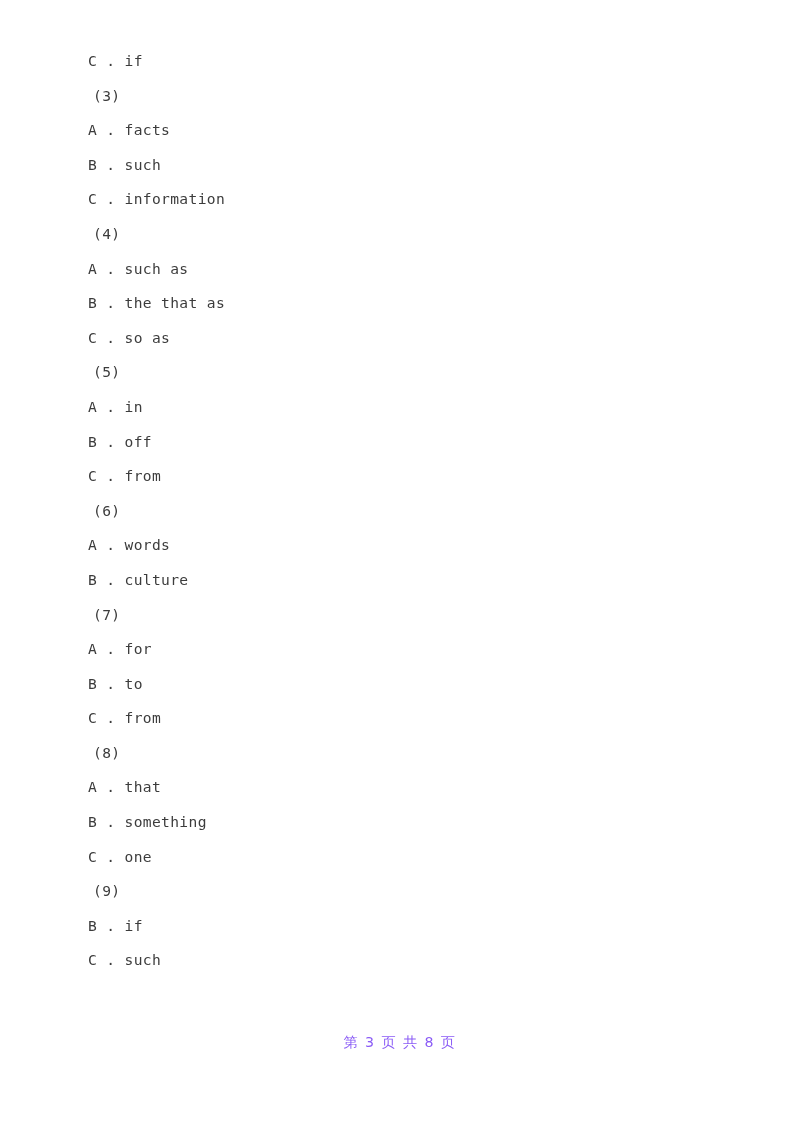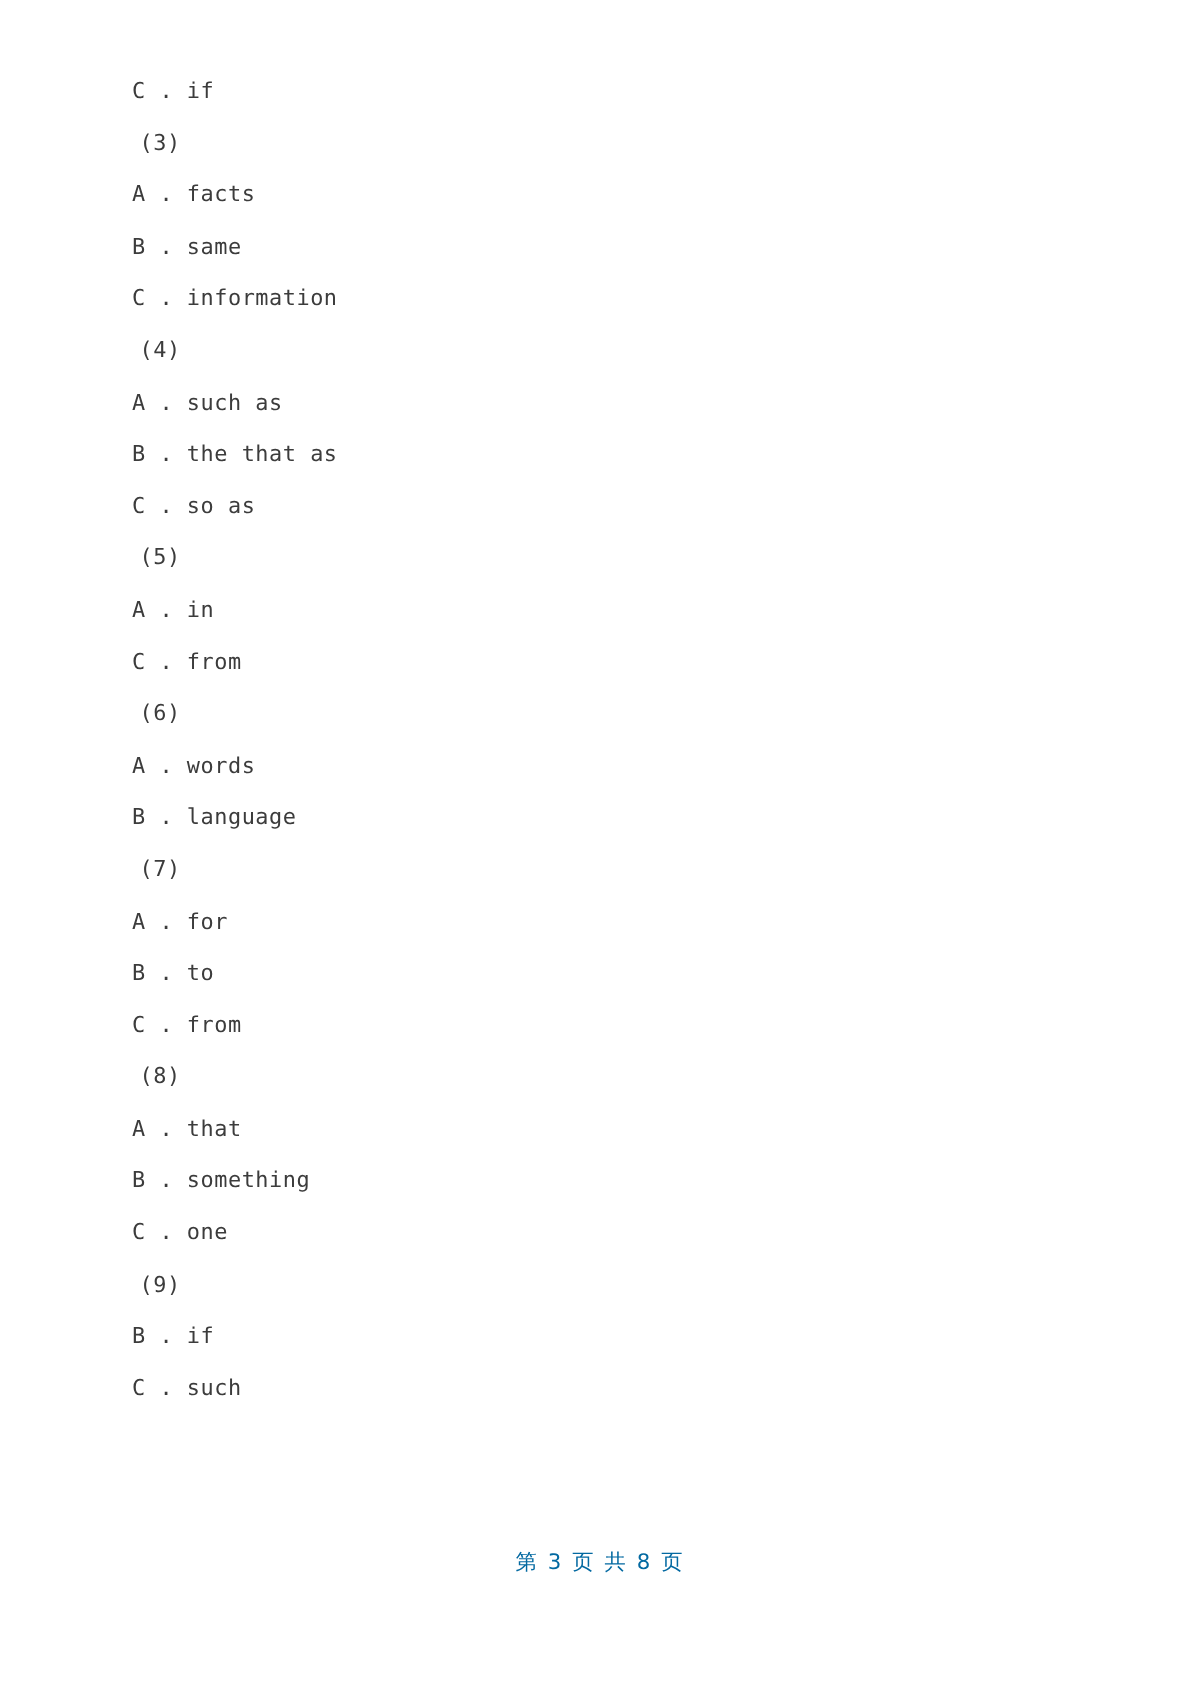--- a/index.html
+++ b/index.html
@@ -51,47 +51,48 @@
   }
 
   .footer {
     position: absolute;
     left: 0;
     top: 1031px;
     width: 800px;
     text-align: center;
     font-size: 14.2px;
     line-height: 22px;
-    color: #0369a1;
+    color: #8b5cf6;
     font-family: "DejaVu Sans", "Liberation Sans", sans-serif;
     letter-spacing: 1.4px;
     white-space: pre;
   }
 </style>
 </head>
 <body>
 
 <div class="page">
 
   <div class="content">
       <div class="line option">C . if</div>
       <div class="line qnum">(3)</div>
       <div class="line option">A . facts</div>
-      <div class="line option">B . same</div>
+      <div class="line option">B . such</div>
       <div class="line option">C . information</div>
       <div class="line qnum">(4)</div>
       <div class="line option">A . such as</div>
       <div class="line option">B . the that as</div>
       <div class="line option">C . so as</div>
       <div class="line qnum">(5)</div>
       <div class="line option">A . in</div>
+      <div class="line option">B . off</div>
       <div class="line option">C . from</div>
       <div class="line qnum">(6)</div>
       <div class="line option">A . words</div>
-      <div class="line option">B . language</div>
+      <div class="line option">B . culture</div>
       <div class="line qnum">(7)</div>
       <div class="line option">A . for</div>
       <div class="line option">B . to</div>
       <div class="line option">C . from</div>
       <div class="line qnum">(8)</div>
       <div class="line option">A . that</div>
       <div class="line option">B . something</div>
       <div class="line option">C . one</div>
       <div class="line qnum">(9)</div>
       <div class="line option">B . if</div>

